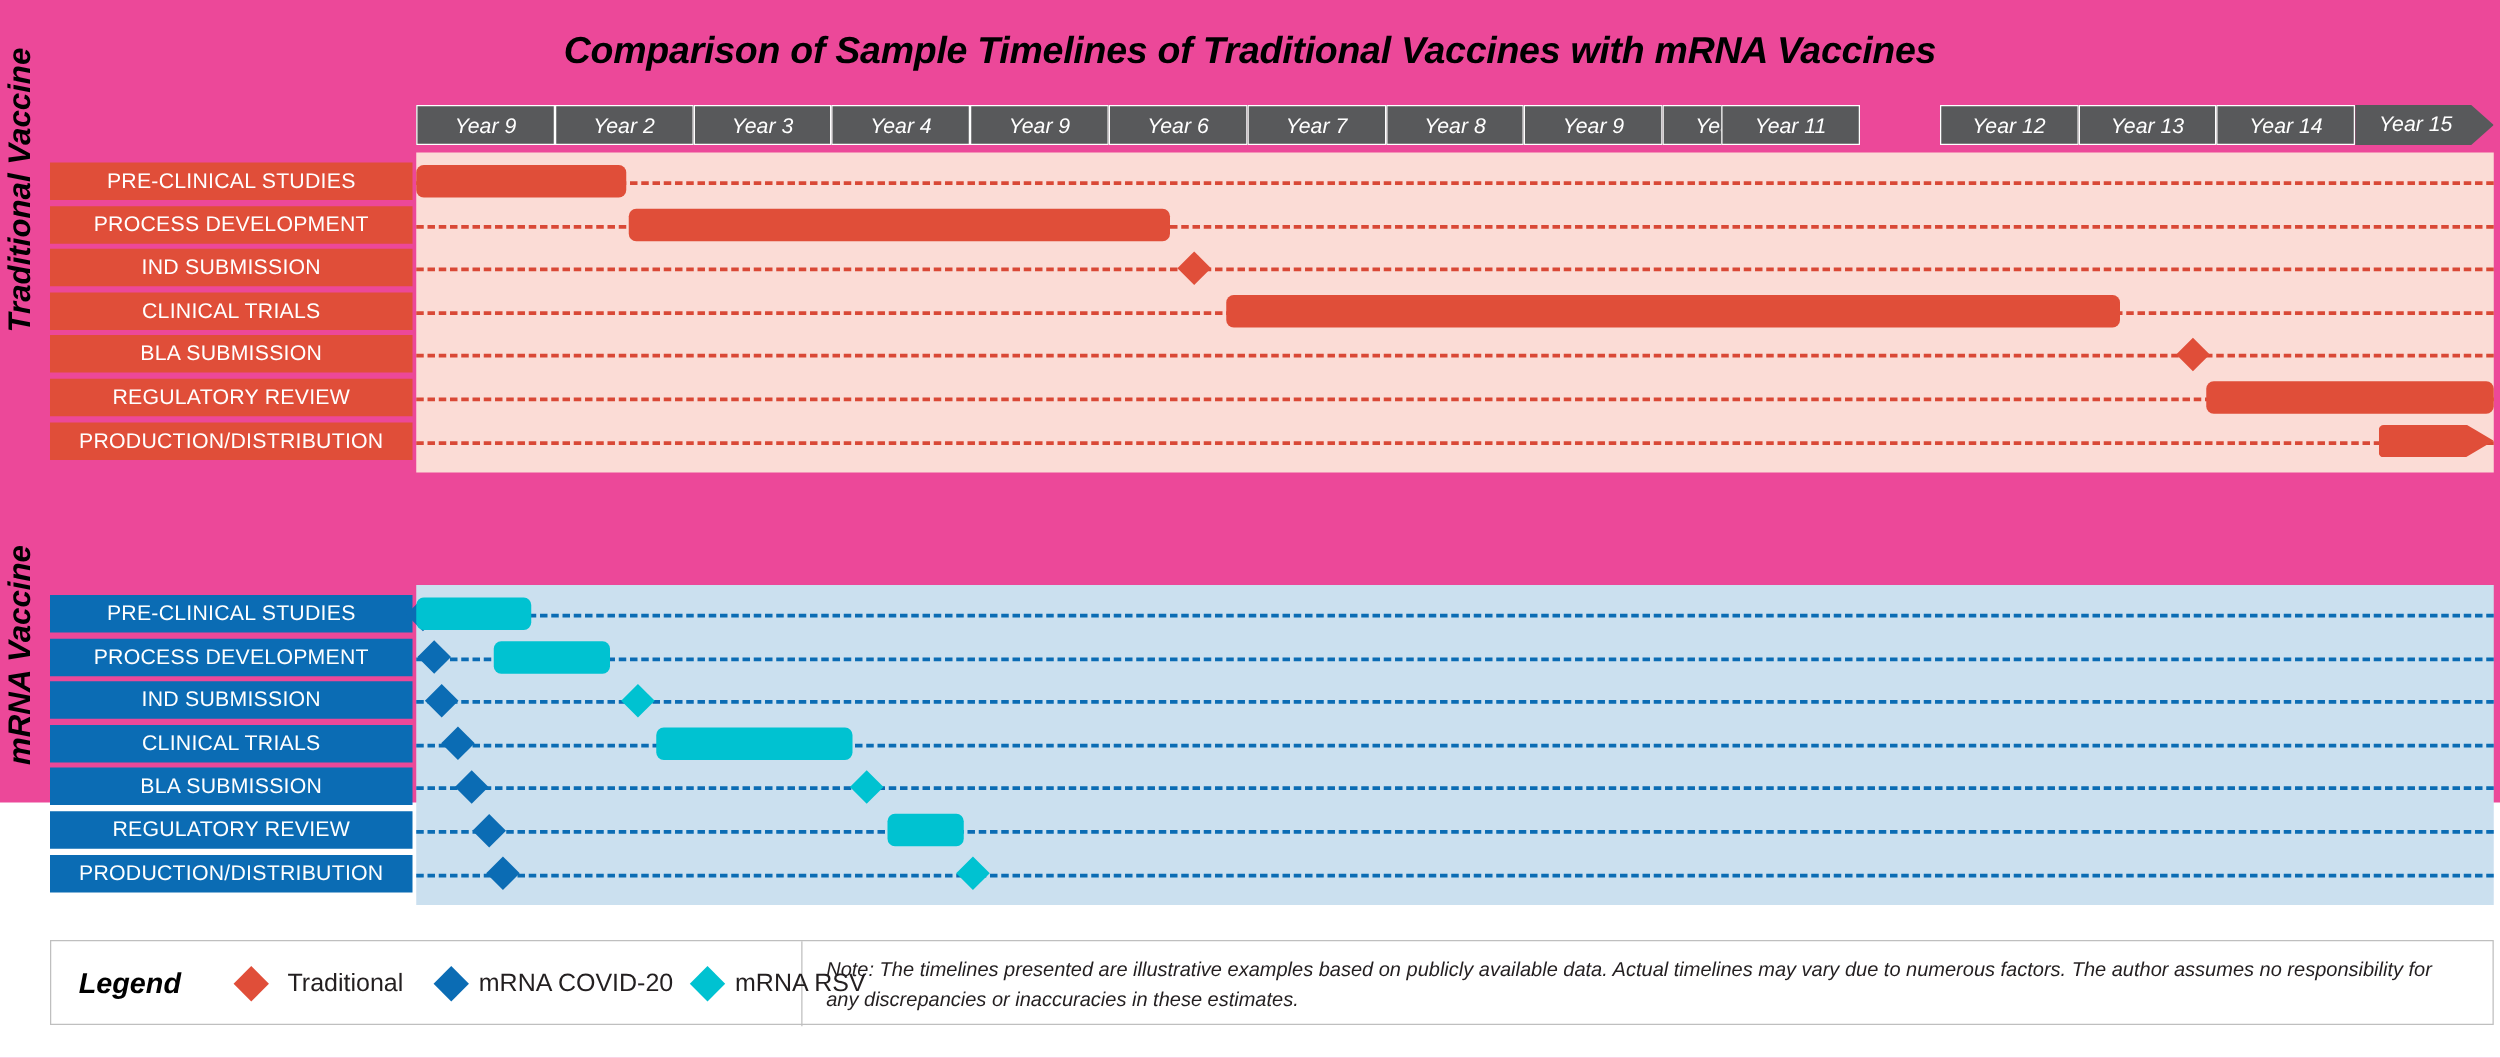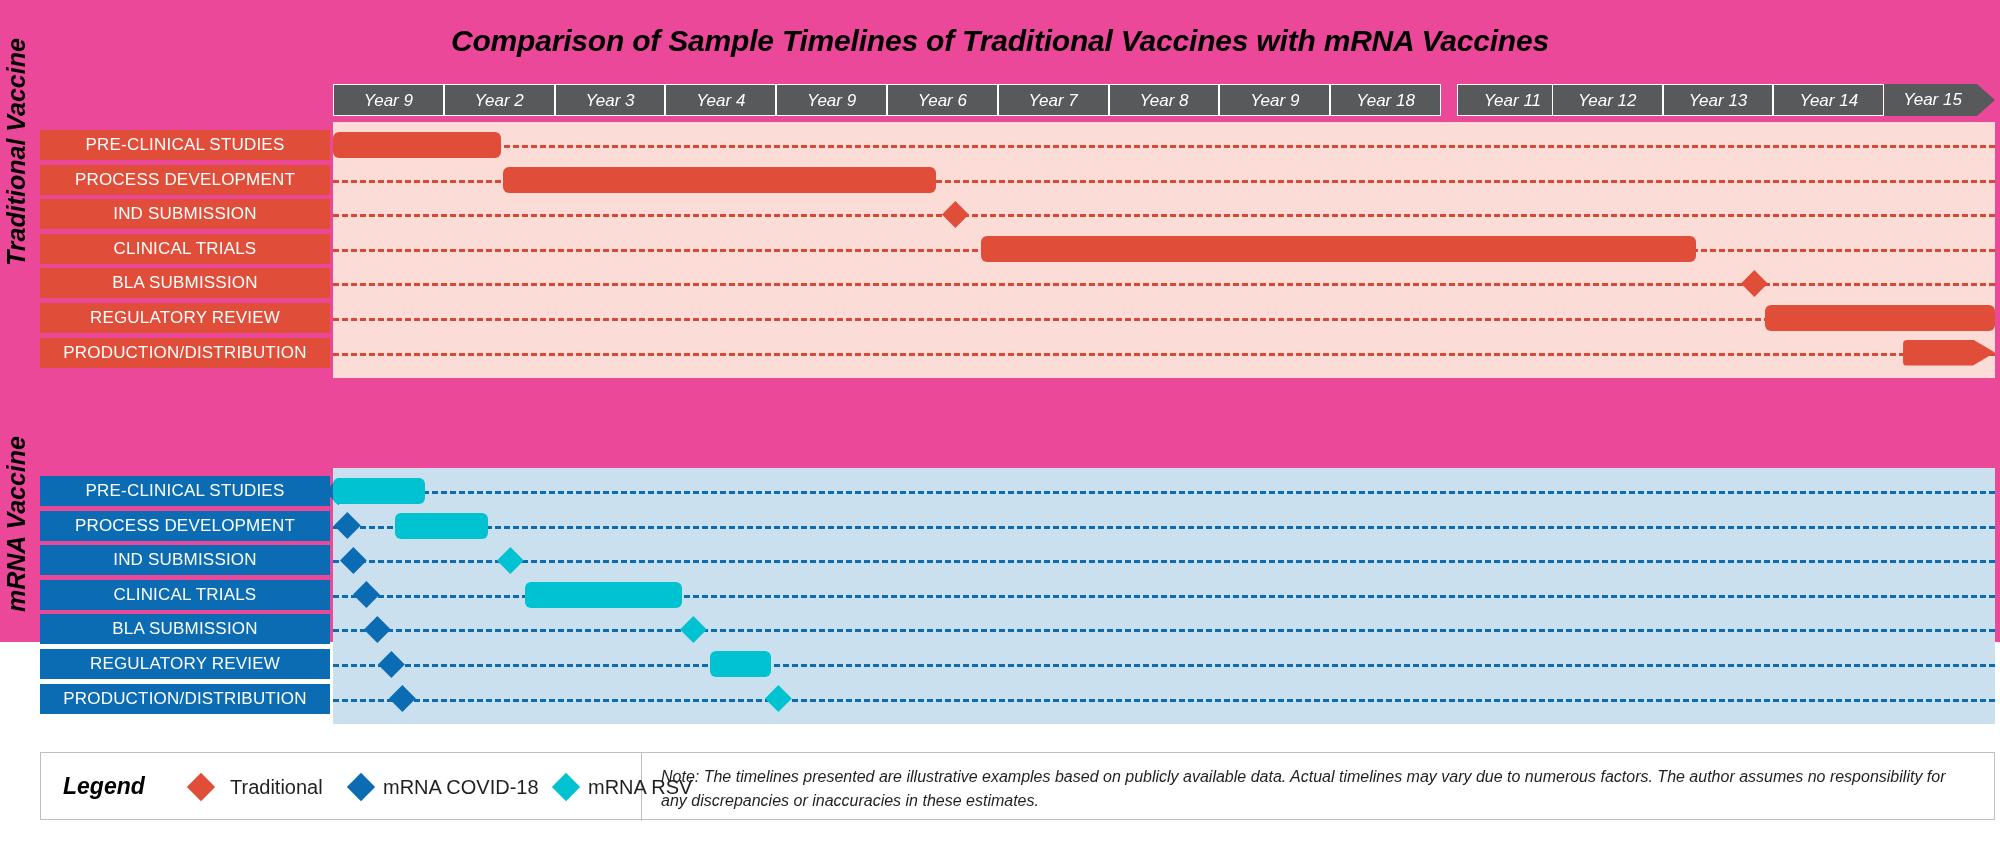--- a/index.html
+++ b/index.html
@@ -215,21 +215,21 @@
       <div class="year-cell" style="left: 0px; width: 110.8px;">Year 9</div>
       <div class="year-cell" style="left: 110.8px; width: 110.8px;">Year 2</div>
       <div class="year-cell" style="left: 221.6px; width: 110.8px;">Year 3</div>
       <div class="year-cell" style="left: 332.4px; width: 110.8px;">Year 4</div>
       <div class="year-cell" style="left: 443.2px; width: 110.8px;">Year 9</div>
       <div class="year-cell" style="left: 554px; width: 110.8px;">Year 6</div>
       <div class="year-cell" style="left: 664.8px; width: 110.8px;">Year 7</div>
       <div class="year-cell" style="left: 775.6px; width: 110.8px;">Year 8</div>
       <div class="year-cell" style="left: 886.4px; width: 110.8px;">Year 9</div>
       <div class="year-cell" style="left: 997.2px; width: 110.8px;">Year 18</div>
-      <div class="year-cell" style="left: 1124px; width: 110.8px;">Year 11</div>
+      <div class="year-cell" style="left: 1044px; width: 110.8px;">Year 11</div>
       <div class="year-cell" style="left: 1218.8px; width: 110.8px;">Year 12</div>
       <div class="year-cell" style="left: 1329.6px; width: 110.8px;">Year 13</div>
       <div class="year-cell" style="left: 1440.4px; width: 110.8px;">Year 14</div>
       <div class="year-cell last" style="left: 1551.2px; width: 110.8px;">
         <div class="arrowbg"></div>
         <span class="txt">Year 15</span>
       </div>
     </div>
 
   <div class="band trad" id="band-trad" style="top: 122px; height: 256.2px;"></div>
@@ -295,21 +295,21 @@
   <div class="legend-box">
     <div class="legend-title">Legend</div>
     <div class="vsep" style="left:600px; top:0; width:1px; height:68px;"></div>
     <div id="legend-items">
         <div class="legend-item" style="left: 150px; gap: 19px;">
           <span class="legend-dia" style="background: rgb(224, 78, 57);"></span>
           <span>Traditional</span>
         </div>
         <div class="legend-item" style="left: 310px;">
           <span class="legend-dia" style="background: rgb(11, 108, 180);"></span>
-          <span>mRNA COVID-18</span>
+          <span>mRNA COVID-20</span>
         </div>
         <div class="legend-item" style="left: 515px;">
           <span class="legend-dia" style="background: rgb(0, 194, 209);"></span>
           <span>mRNA RSV</span>
         </div>
       </div>
     <div class="legend-note">Note: The timelines presented are illustrative examples based on publicly available data. Actual timelines may vary due to numerous factors. The author assumes no responsibility for any discrepancies or inaccuracies in these estimates.</div>
   </div>
 
 </div>

